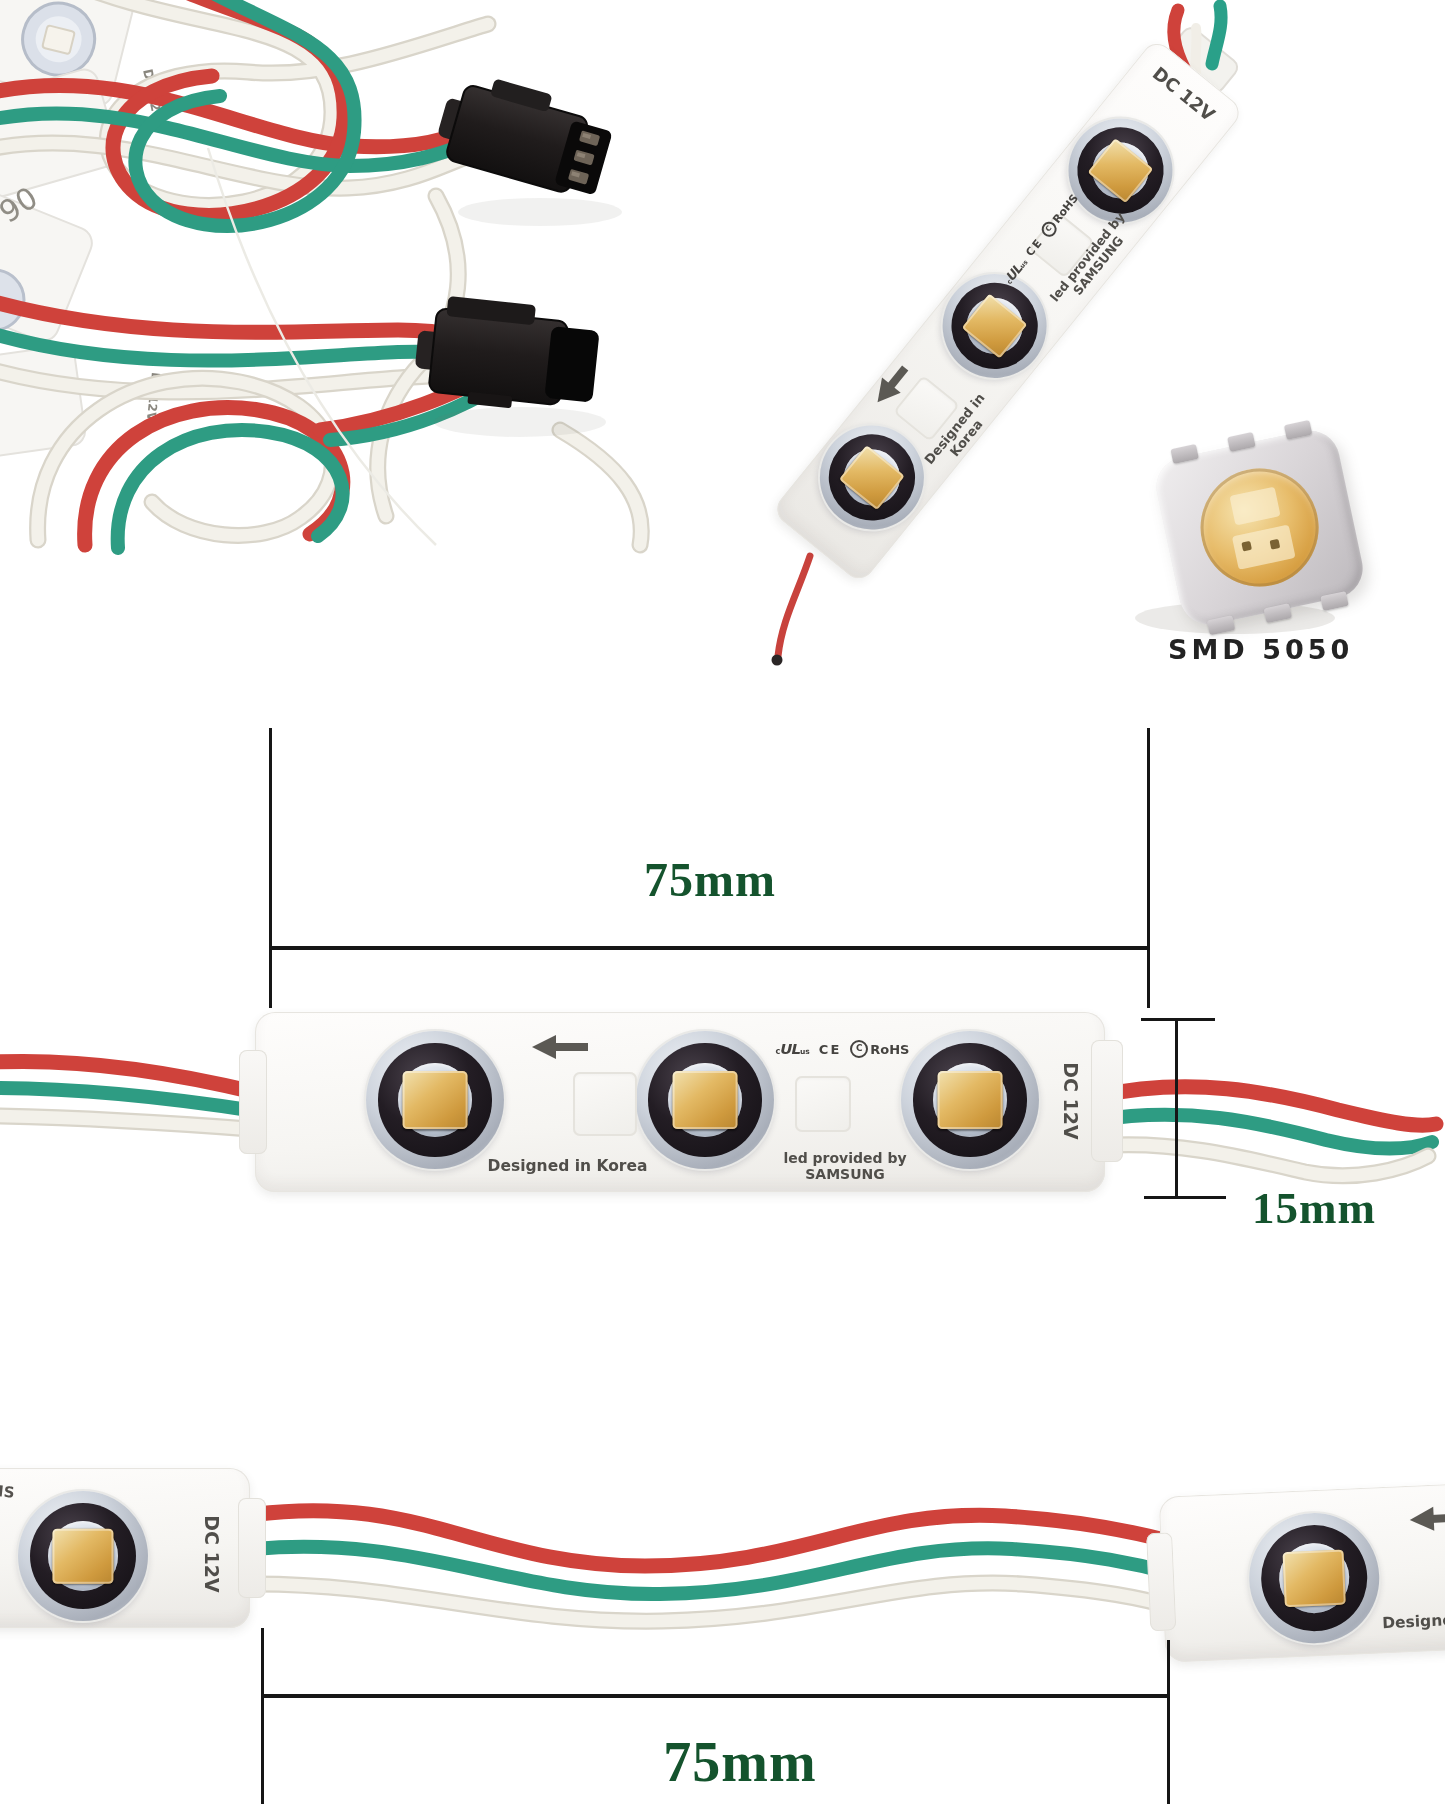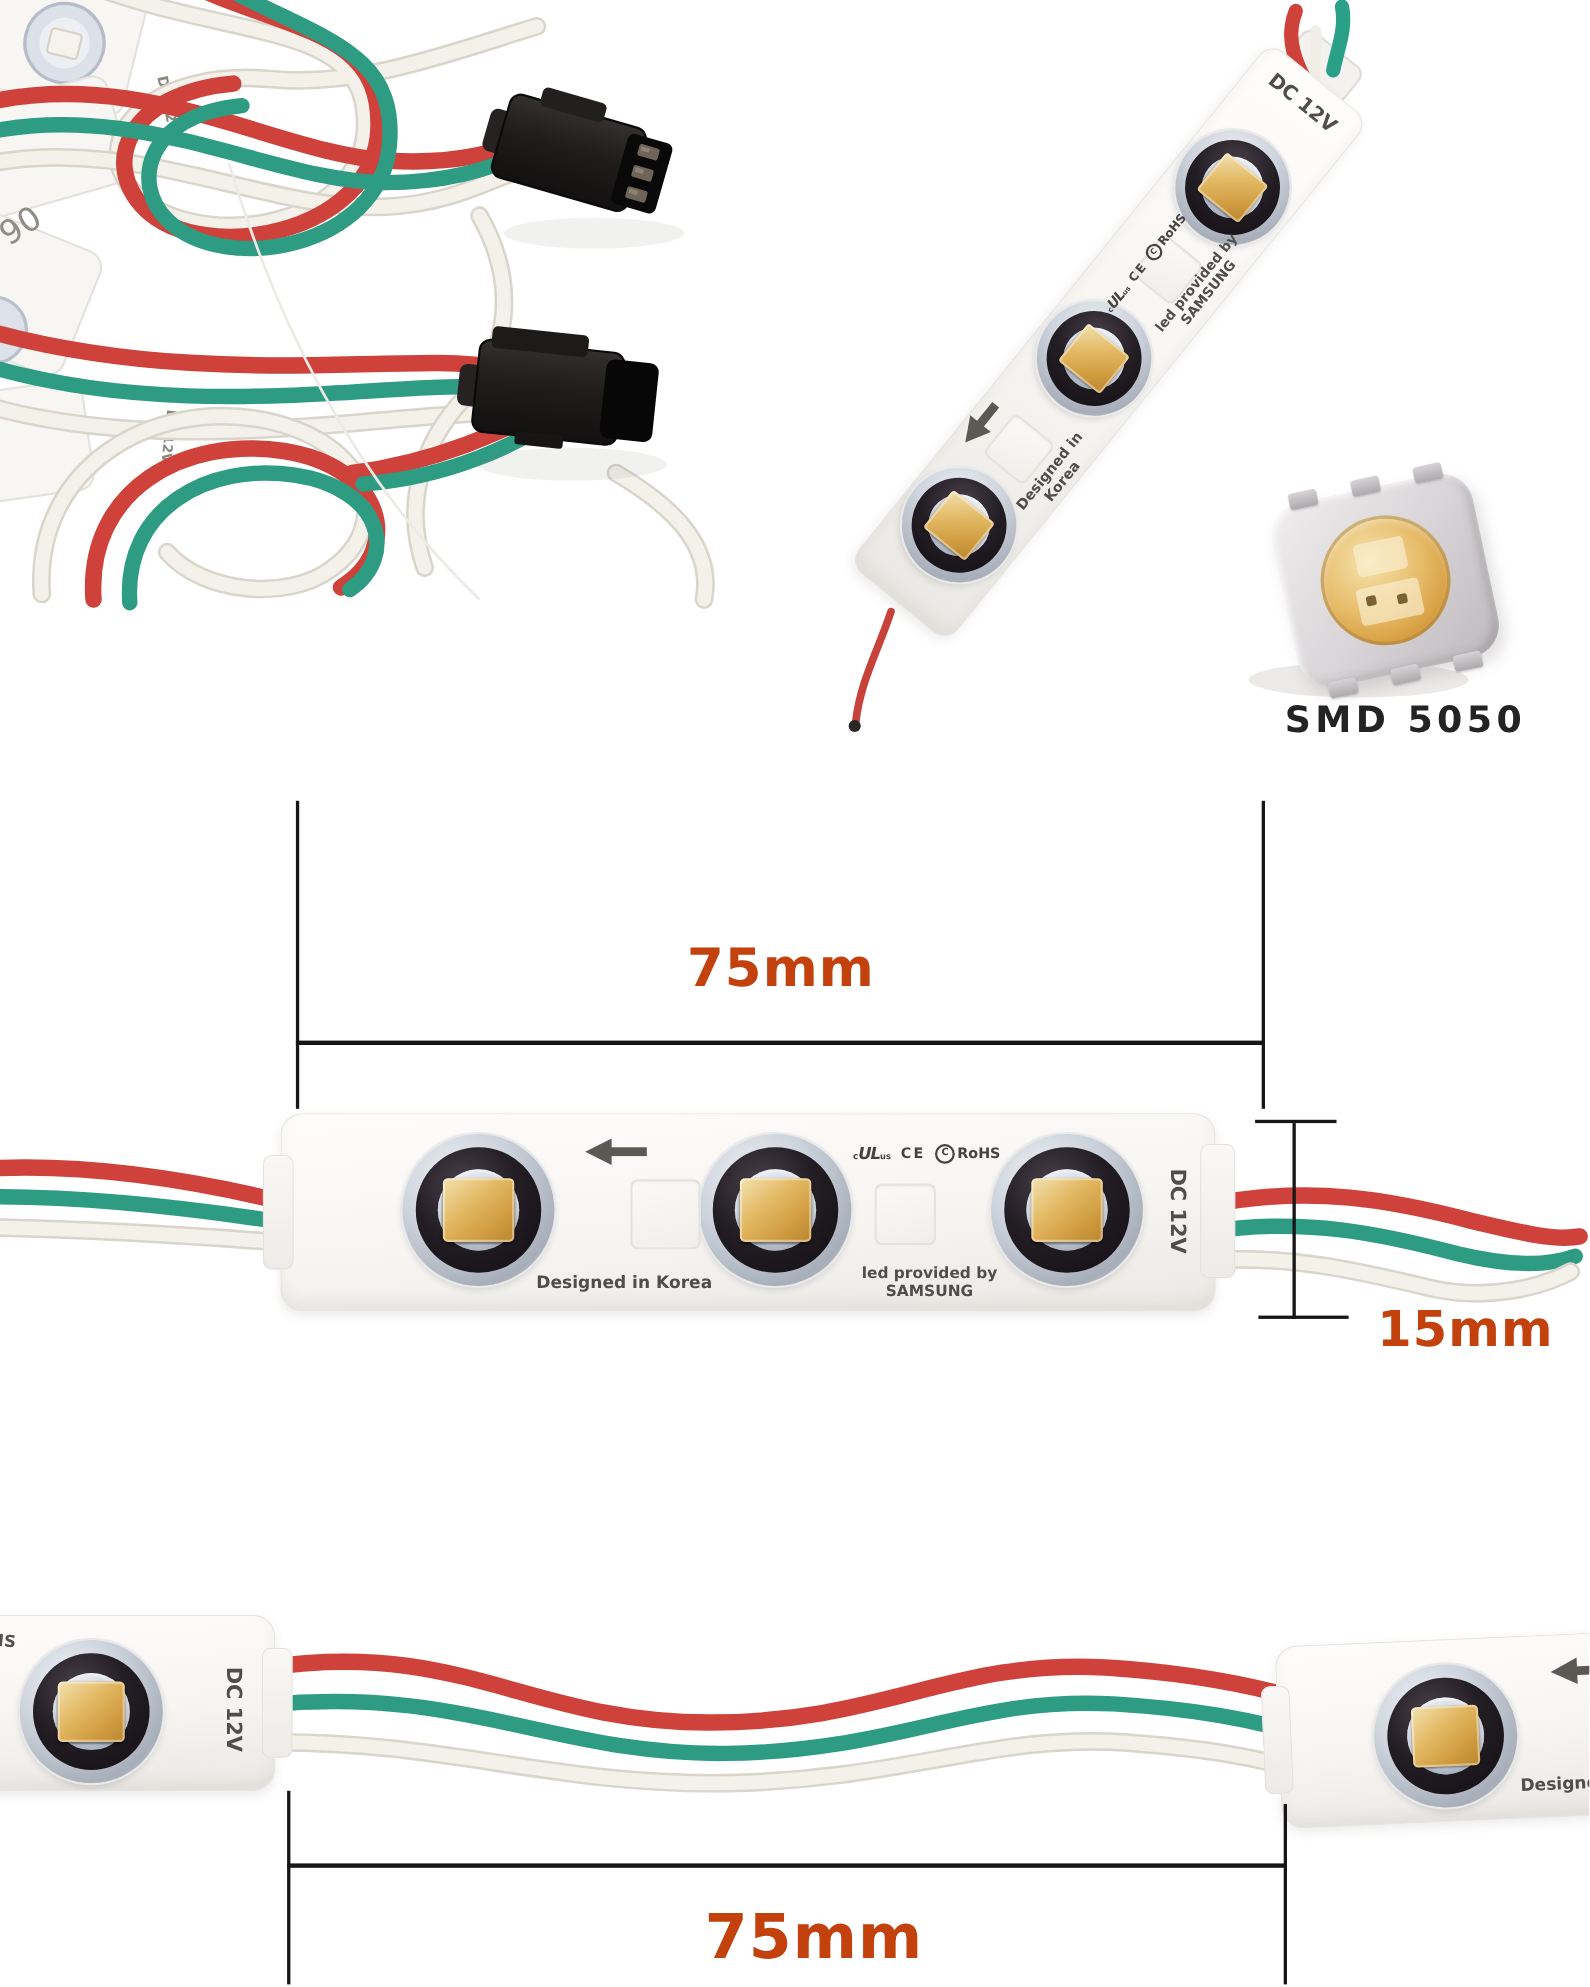--- a/index.html
+++ b/index.html
@@ -54,22 +54,22 @@
   .ul-pre{font-size:.62em;align-self:flex-start;font-weight:700;}
   .ul-main{font-weight:800;font-style:italic;font-size:1.15em;letter-spacing:-1px;}
   .ul-suf{font-size:.58em;align-self:flex-end;font-weight:700;}
   .ce{font-weight:700;letter-spacing:2px;}
   .rohs-wrap{display:flex;align-items:center;gap:2px;font-weight:700;}
   .rohs-c{display:inline-block;width:14px;height:14px;border:2px solid #454340;border-radius:50%;
           font-size:9px;line-height:13px;text-align:center;font-weight:800;}
 
   
   .dim{position:absolute;background:#161616;z-index:3;}
-  .dim-label{position:absolute;color:#c2410c;font-weight:700;text-align:center;line-height:1;z-index:3;
-             letter-spacing:1px;}
+  .dim-label{position:absolute;color:#14532d;font-weight:700;text-align:center;line-height:1;z-index:3;
+             letter-spacing:1px;font-family:Liberation Serif, serif;}
 
   
   .big-label{position:absolute;color:#232323;font-weight:700;white-space:nowrap;z-index:3;}
 
   
   #smd-chip-body{position:absolute;left:10px;top:6px;width:186px;height:170px;border-radius:30px;
       background:linear-gradient(135deg,#f0eeef 0%,#d9d5d8 50%,#bdb9bd 100%);
       box-shadow:inset 2px 2px 6px rgba(255,255,255,.9), inset -4px -4px 9px rgba(80,75,80,.25), 4px 8px 14px rgba(90,85,75,.18);}
   .smd-leg{position:absolute;width:26px;height:15px;background:linear-gradient(180deg,#d6d2d5,#aca8ab);
       border-radius:3px;box-shadow:0 1px 2px rgba(0,0,0,.2);}
@@ -248,21 +248,21 @@
       <div class="smd-leg" style="left:80px;bottom:-10px;"></div>
       <div class="smd-leg" style="left:138px;bottom:-10px;"></div>
       <div id="smd-dome">
         <div class="smd-inner" style="left:36px;top:22px;width:46px;height:30px;"></div>
         <div class="smd-inner" style="left:30px;top:62px;width:58px;height:34px;"></div>
         <div class="smd-dot" style="left:38px;top:70px;"></div>
         <div class="smd-dot" style="left:66px;top:74px;"></div>
       </div>
     </div>
   </div>
-  <div class="big-label" style="left:1168px;top:634px;font-size:33px;letter-spacing:4px;">SMD 5050</div>
+  <div class="big-label" style="left:1168px;top:634px;font-size:27px;letter-spacing:4px;">SMD 5050</div>
 
   <div class="dim" style="left:269px;top:728px;width:3px;height:280px;"></div>
   <div class="dim" style="left:1147px;top:728px;width:3px;height:280px;"></div>
   <div class="dim" style="left:269px;top:946px;width:881px;height:3.5px;"></div>
   <div class="dim-label" style="left:560px;top:856px;width:300px;font-size:48px;">75mm</div>
 
   <div class="module" style="left:255px;top:1012px;width:850px;height:180px;">
     <div class="module-part" style="left:-16px;top:38px;width:28px;height:104px;"></div>
     <div class="module-part" style="right:-18px;top:28px;width:32px;height:122px;"></div>
 

